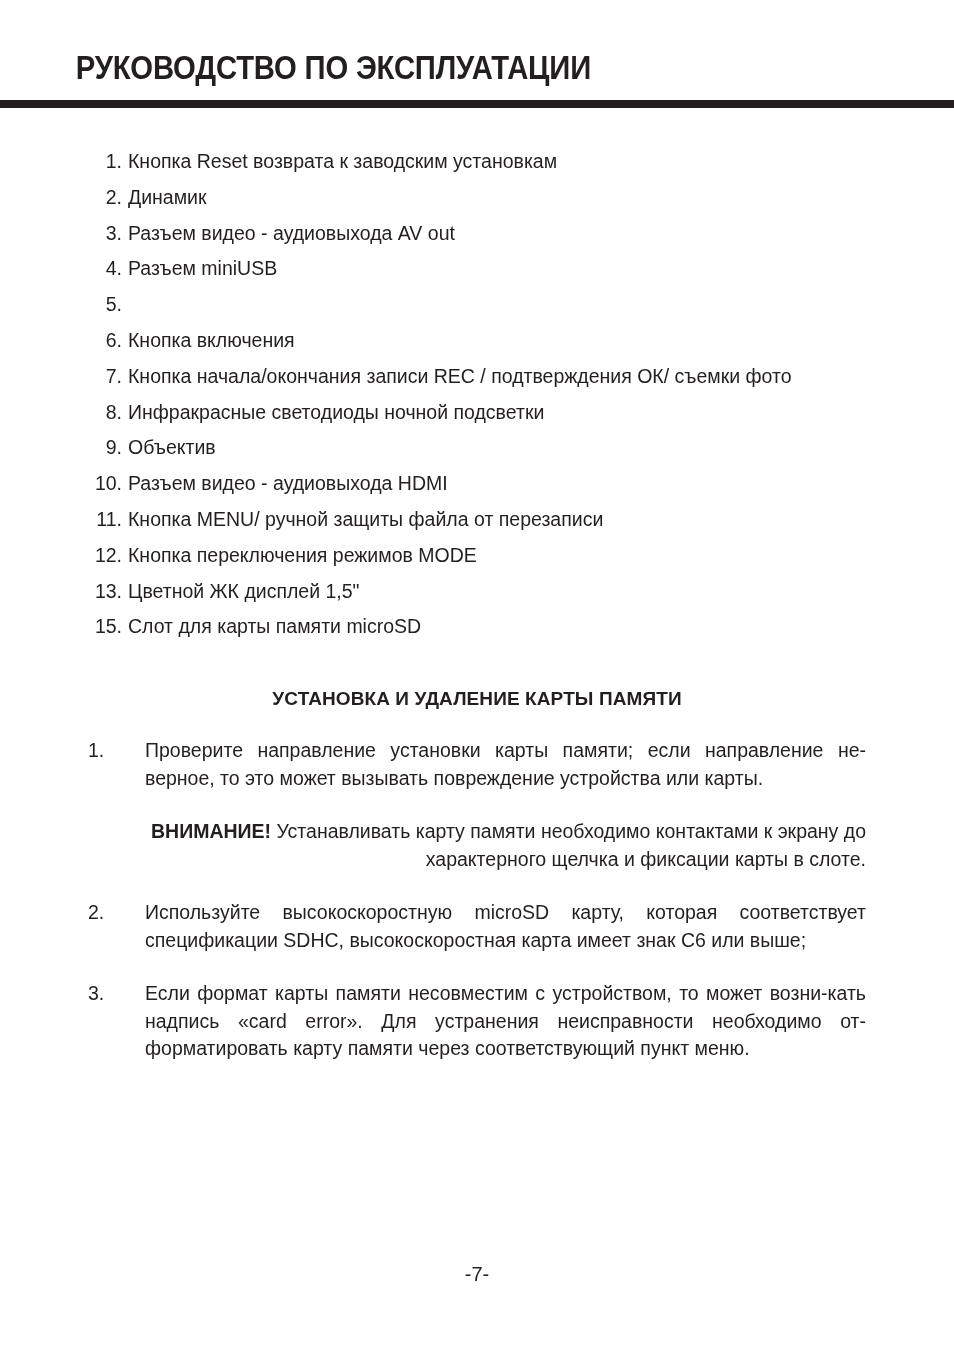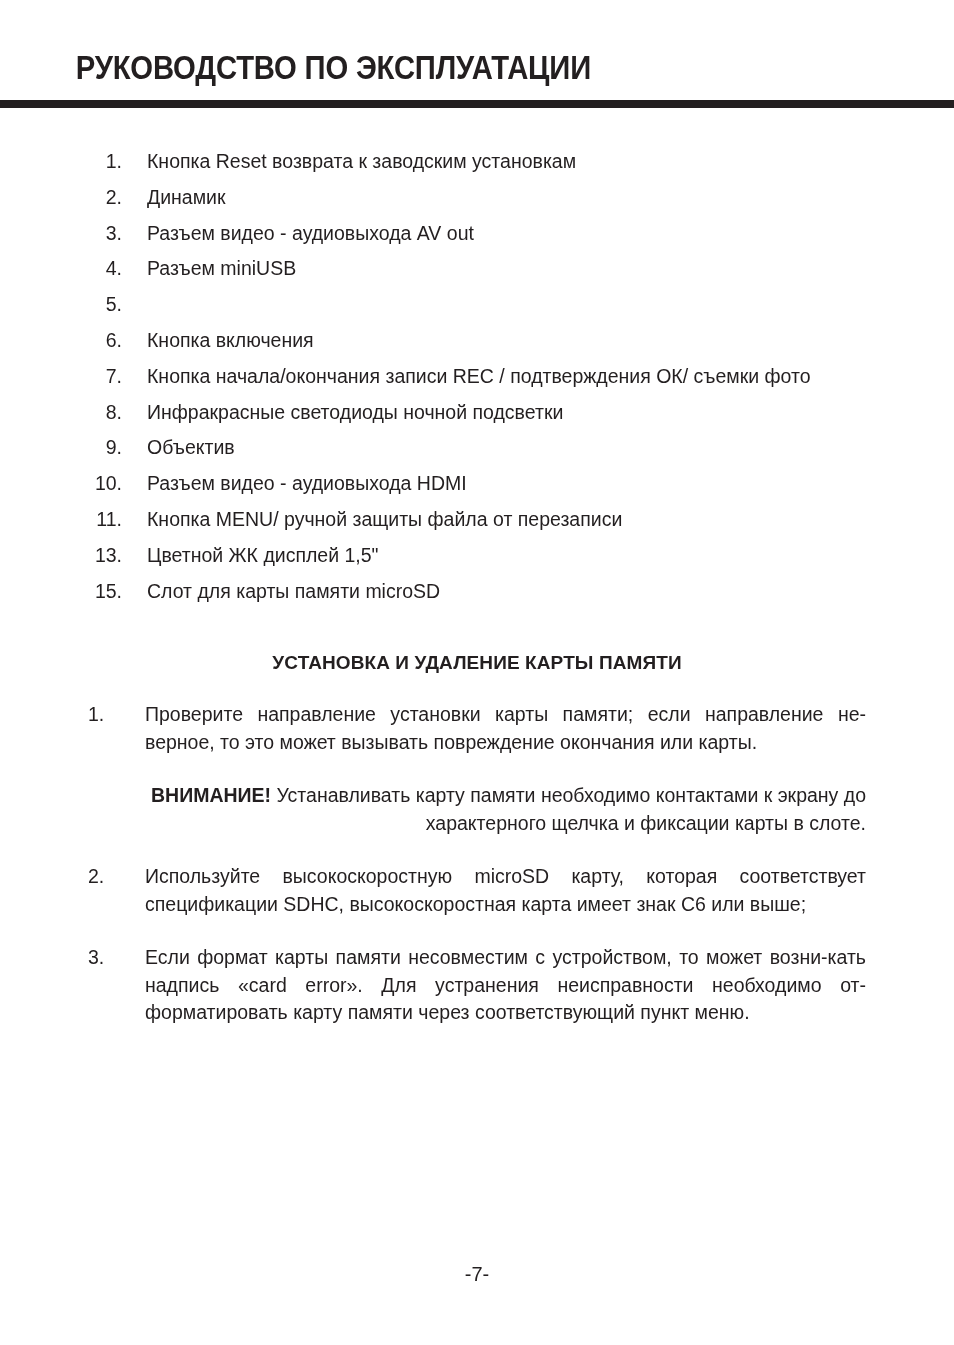--- a/index.html
+++ b/index.html
@@ -77,21 +77,20 @@
   }
   .parts-num {
     flex: 0 0 auto;
     width: 34px;
     text-align: right;
     margin-right: 6px;
     white-space: nowrap;
   }
   .parts-text {
     flex: 1 1 auto;
-    margin-left: 19px;
   }
 
   
   .section-heading {
     margin: 36px 0 0 0;
     font-size: 19px;
     line-height: 24px;
     font-weight: bold;
     letter-spacing: 0.1px;
     text-transform: uppercase;
@@ -200,35 +199,39 @@
       </li>
       <li class="parts-item">
         <span class="parts-num">10.</span>
         <span class="parts-text">Разъем видео - аудиовыхода HDMI</span>
       </li>
       <li class="parts-item">
         <span class="parts-num">11.</span>
         <span class="parts-text">Кнопка MENU/ ручной защиты файла от перезаписи</span>
       </li>
       <li class="parts-item">
+        <span class="parts-num">12.</span>
+        <span class="parts-text">Кнопка переключения режимов MODE</span>
+      </li>
+      <li class="parts-item">
         <span class="parts-num">13.</span>
         <span class="parts-text">Цветной ЖК дисплей 1,5"</span>
       </li>
       <li class="parts-item">
         <span class="parts-num">15.</span>
         <span class="parts-text">Слот для карты памяти microSD</span>
       </li>
     </ol>
 
     <h2 class="section-heading">УСТАНОВКА И УДАЛЕНИЕ КАРТЫ ПАМЯТИ</h2>
 
     <ol class="proc-list">
       <li class="proc-item">
         <span class="proc-num">1.</span>
-        <span class="proc-text">Проверите направление установки карты памяти; если направление не-верное, то это может вызывать повреждение окончания или карты.</span>
+        <span class="proc-text">Проверите направление установки карты памяти; если направление не-верное, то это может вызывать повреждение устройства или карты.</span>
       </li>
     </ol>
 
     <p class="note-paragraph">
       <span class="note-label">ВНИМАНИЕ!</span><span> Устанавливать карту памяти необходимо контактами к экрану до характерного щелчка и фиксации карты в слоте.</span>
     </p>
 
     <ol class="proc-list">
       <li class="proc-item">
         <span class="proc-num">2.</span>

